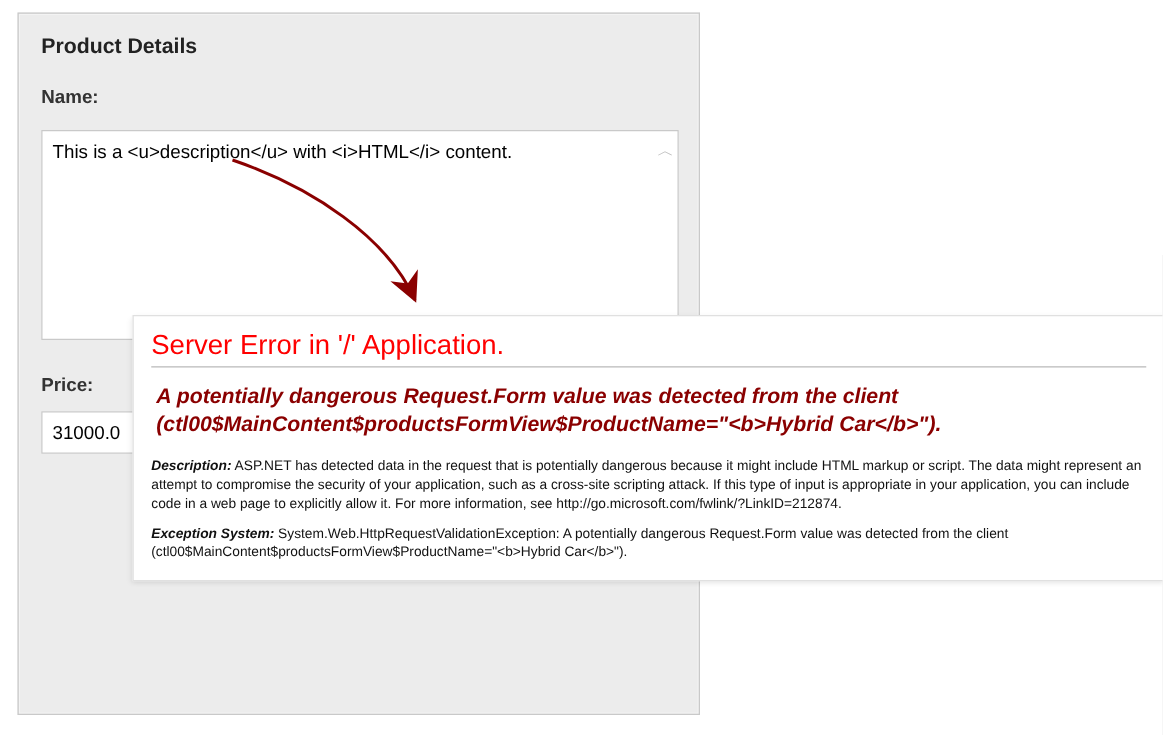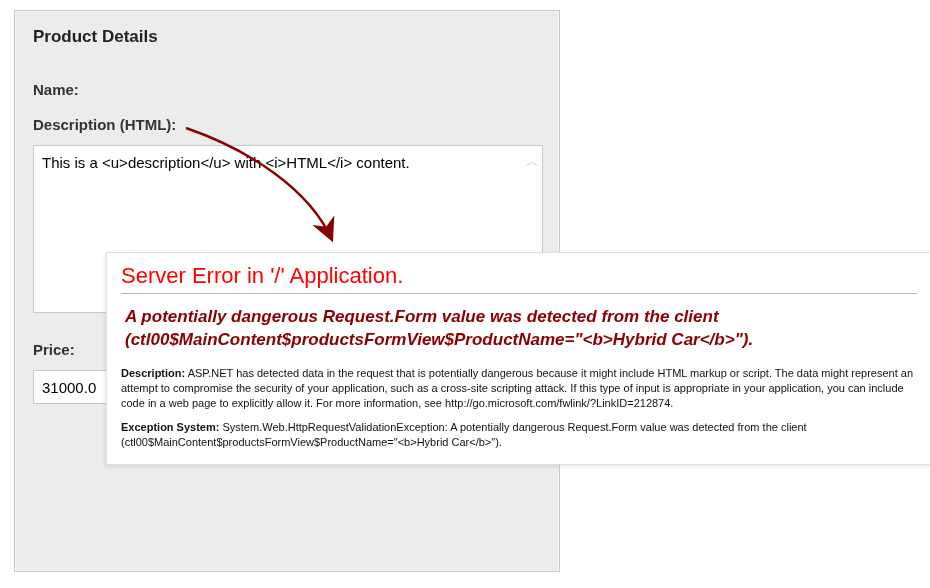--- a/index.html
+++ b/index.html
@@ -18,21 +18,21 @@
     width:546px; height:562px;
     background:#ececec;
     border:1px solid #c9c9c9;
     padding:16px 18px 18px 18px;
     box-shadow: inset 0 0 0 1px rgba(255,255,255,.4);
   }
   .form-title {
     font-weight:700;
     font-size:17px;
     color:#222;
-    margin-bottom:34px;
+    margin-bottom:22px;
   }
   .lbl {
     font-size:15px;
     color:#333;
     margin-bottom:12px;
     font-weight:600;
   }
   .name-row { margin-bottom:18px; }
   .name-input-wrap {
     position:relative;
@@ -124,41 +124,40 @@
     margin:0 0 14px 4px;
     font-family: Verdana, Geneva, sans-serif;
   }
   .err-para {
     font-size:11px;
     color:#111;
     line-height:1.35;
     margin:0 0 10px 0;
     font-family: Arial, sans-serif;
   }
-  .err-para b { font-weight:700; }
+  .err-para b { font-weight:700;font-style:italic; }
 
   
   .arrow-layer {
     position:absolute;
     left:0; top:0;
     width:930px; height:588px;
     pointer-events:none;
   }
 </style>
 </head>
 <body>
 
 <div class="form-panel">
   <div class="form-title">Product Details</div>
 
   <div class="name-row">
     <div class="lbl">Name:</div>
   </div>
 
-  <div class="lbl" style="margin-top:6px">Description (HTML):</div>
   <div class="desc-wrapper">
     <textarea style="">This is a &lt;u&gt;description&lt;/u&gt; with &lt;i&gt;HTML&lt;/i&gt; content.</textarea>
     <div class="desc-scroll-hint">︿</div>
   </div>
 
   <div class="lbl">Price:</div>
   <input class="price-input" type="text" value="31000.0" style="">
 
 </div>
 

